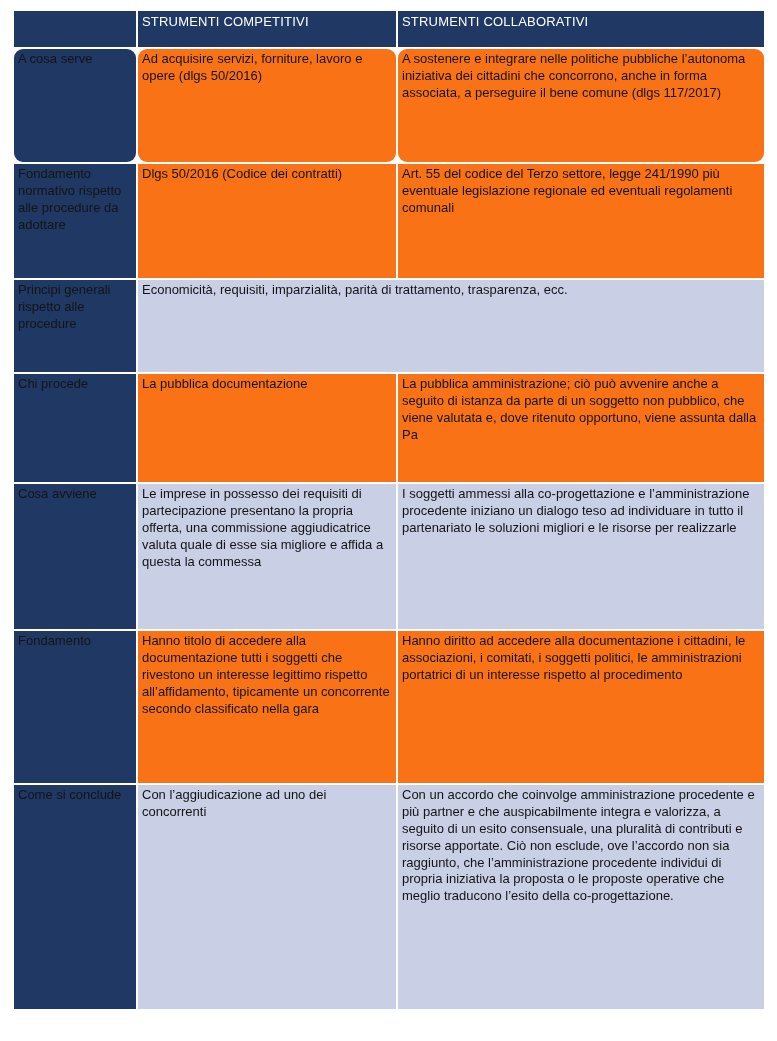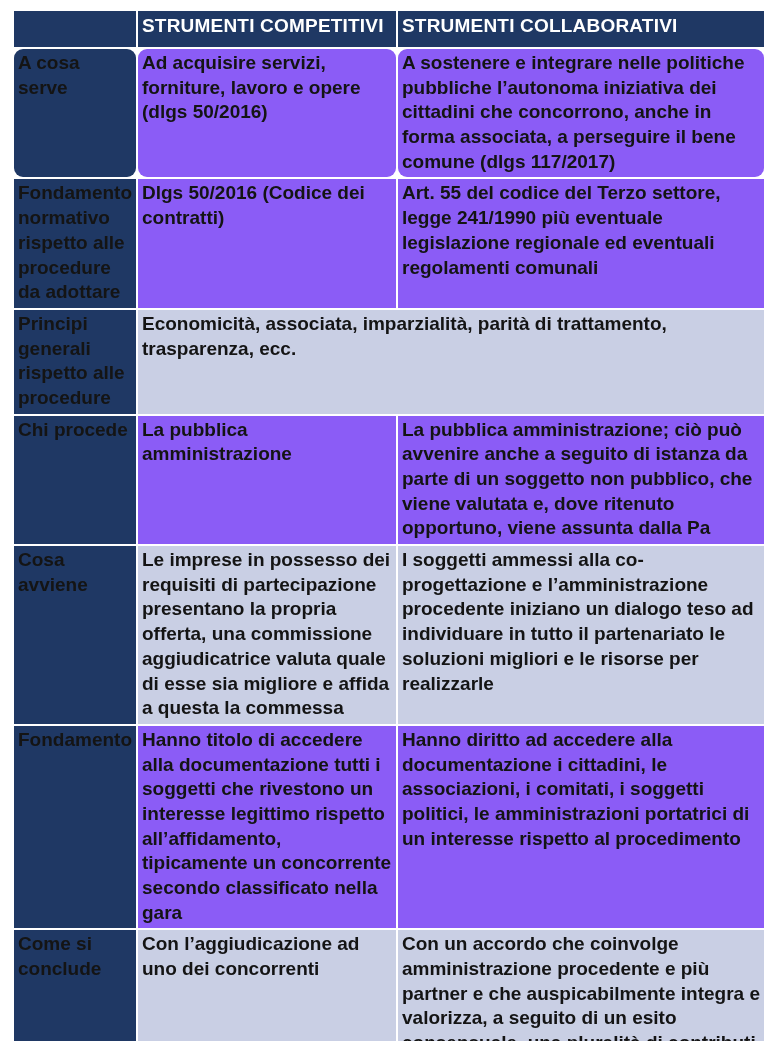--- a/index.html
+++ b/index.html
@@ -24,25 +24,24 @@
     left: 12px;
     top: 9px;
     width: 752px;
     border-collapse: separate;
     border-spacing: 2px 2px;
     table-layout: fixed;
   }
   table.comparison td {
     vertical-align: top;
     padding: 2px 4px 3px 4px;
-    font-size: 19px;
+    font-size: 13px;
     line-height: 1.30;
     color: #141414;
     font-family: "Liberation Sans", sans-serif;
-    font-weight: bold;
   }
   
   col.c-label { width: 122px; }
   col.c-comp  { width: 258px; }
   col.c-coll  { width: 366px; }
 
   
   tr.header-row td {
     background: #1f3864;
     color: #ffffff;
@@ -54,21 +53,21 @@
     background: #1f3864;
   }
 
   
   td.row-label {
     background: #1f3864;
     color: #ffffff;
   }
 
   
-  td.tint-light { background: #8b5cf6; }
+  td.tint-light { background: #f97316; }
   td.tint-dark  { background: #c9cfe4; }
 
   td.span2 { }
 
   
   tr.r-1 td { height: 108px; border-radius: 9px; }
   tr.r-2 td { height: 109px; }
   tr.r-3 td { height: 87px; }
   tr.r-4 td { height: 103px; }
   tr.r-5 td { height: 140px; }
@@ -101,26 +100,26 @@
       </tr>
 
       <tr class="r-2">
         <td class="row-label">Fondamento normativo rispetto alle procedure da adottare</td>
         <td class="tint-light">Dlgs 50/2016 (Codice dei contratti)</td>
         <td class="tint-light">Art. 55 del codice del Terzo settore, legge 241/1990 più eventuale legislazione regionale ed eventuali regolamenti comunali</td>
       </tr>
 
       <tr class="r-3">
         <td class="row-label">Principi generali rispetto alle procedure</td>
-        <td class="tint-dark span2" colspan="2">Economicità, associata, imparzialità, parità di trattamento, trasparenza, ecc.</td>
+        <td class="tint-dark span2" colspan="2">Economicità, requisiti, imparzialità, parità di trattamento, trasparenza, ecc.</td>
       </tr>
 
       <tr class="r-4">
         <td class="row-label">Chi procede</td>
-        <td class="tint-light">La pubblica amministrazione</td>
+        <td class="tint-light">La pubblica documentazione</td>
         <td class="tint-light">La pubblica amministrazione; ciò può avvenire anche a seguito di istanza da parte di un soggetto non pubblico, che viene valutata e, dove ritenuto opportuno, viene assunta dalla Pa</td>
       </tr>
 
       <tr class="r-5">
         <td class="row-label">Cosa avviene</td>
         <td class="tint-dark">Le imprese in possesso dei requisiti di partecipazione presentano la propria offerta, una commissione aggiudicatrice valuta quale di esse sia migliore e affida a questa la commessa</td>
         <td class="tint-dark">I soggetti ammessi alla co-progettazione e l’amministrazione procedente iniziano un dialogo teso ad individuare in tutto il partenariato le soluzioni migliori e le risorse per realizzarle</td>
       </tr>
 
       <tr class="r-6">

